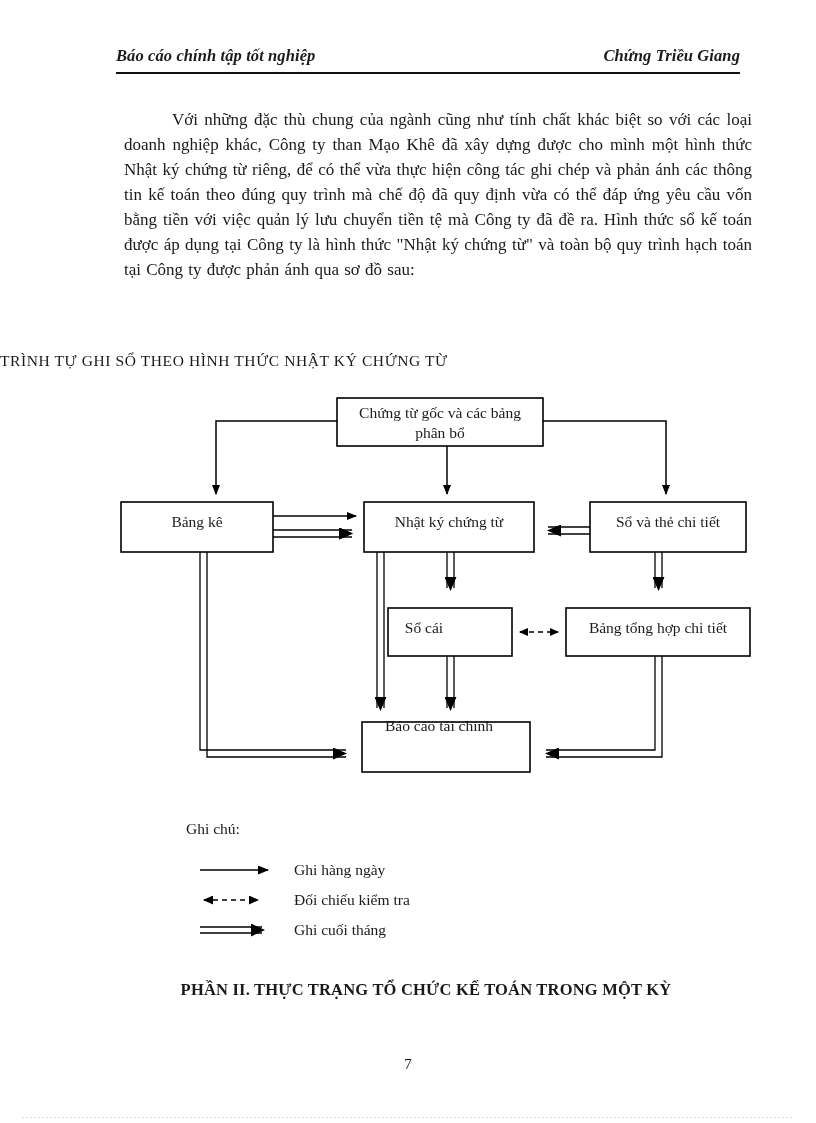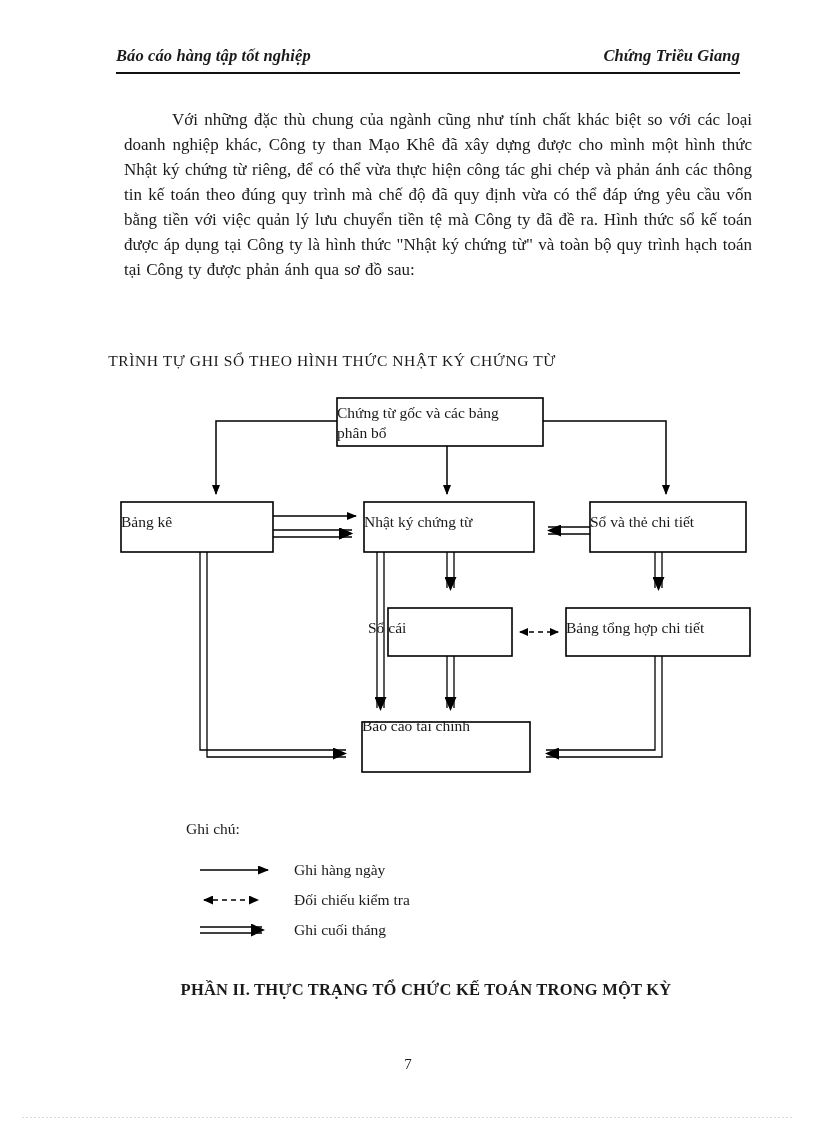--- a/index.html
+++ b/index.html
@@ -51,38 +51,38 @@
     text-indent: 48px;
     word-spacing: 1px;
   }
 
   
   .diagram-title {
     position: absolute;
     left: 0;
     top: 352px;
     width: 664px;
-    text-align: center;
     font-size: 15.5px;
     letter-spacing: 0.6px;
   }
 
   
   .diagram {
     position: absolute;
     left: 0;
     top: 0;
     width: 816px;
     height: 1123px;
     pointer-events: none;
   }
   .diagram svg { display: block; }
 
   .node-label {
     position: absolute;
+    text-align: center;
     font-size: 15.5px;
     line-height: 20px;
     white-space: pre-line;
     pointer-events: none;
   }
 
   
   .legend {
     position: absolute;
     left: 186px;
@@ -134,21 +134,21 @@
     top: 1117px;
     width: 772px;
     height: 1px;
     background: repeating-linear-gradient(to right, #d8d8d8 0 2px, transparent 2px 4px);
   }
 </style>
 </head>
 <body>
 
 <div class="page-header">
-  <span>Báo cáo hàng tập tốt nghiệp</span>
+  <span>Báo cáo chính tập tốt nghiệp</span>
   <span>Chứng Triều Giang</span>
 </div>
 <div class="header-rule"></div>
 
 <p class="body-text">Với những đặc thù chung của ngành cũng như tính chất khác biệt so với các loại doanh nghiệp khác, Công ty than Mạo Khê đã xây dựng được cho mình một hình thức Nhật ký chứng từ riêng, để có thể vừa thực hiện công tác ghi chép và phản ánh các thông tin kế toán theo đúng quy trình mà chế độ đã quy định vừa có thể đáp ứng yêu cầu vốn bằng tiền với việc quản lý lưu chuyển tiền tệ mà Công ty đã đề ra. Hình thức sổ kế toán được áp dụng tại Công ty là hình thức "Nhật ký chứng từ" và toàn bộ quy trình hạch toán tại Công ty được phản ánh qua sơ đồ sau:</p>
 
 <div class="diagram-title">TRÌNH TỰ GHI SỔ THEO HÌNH THỨC NHẬT KÝ CHỨNG TỪ</div>
 
 <div class="diagram">
   <svg width="816" height="1123" viewBox="0 0 816 1123" xmlns="http://www.w3.org/2000/svg">

